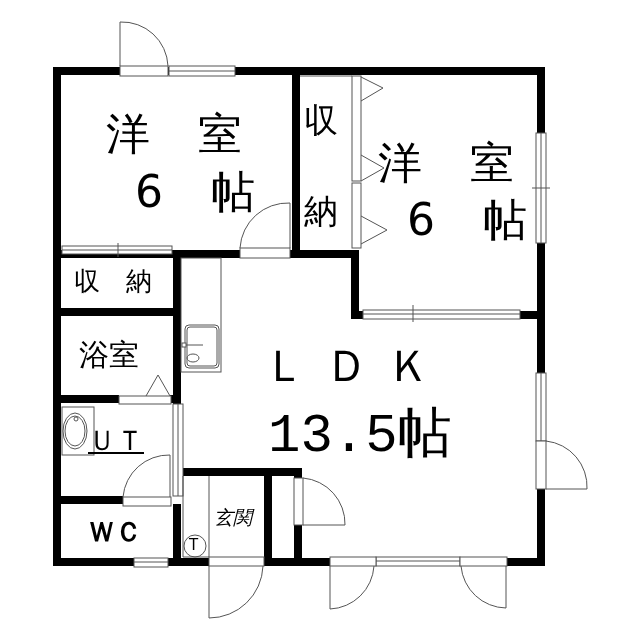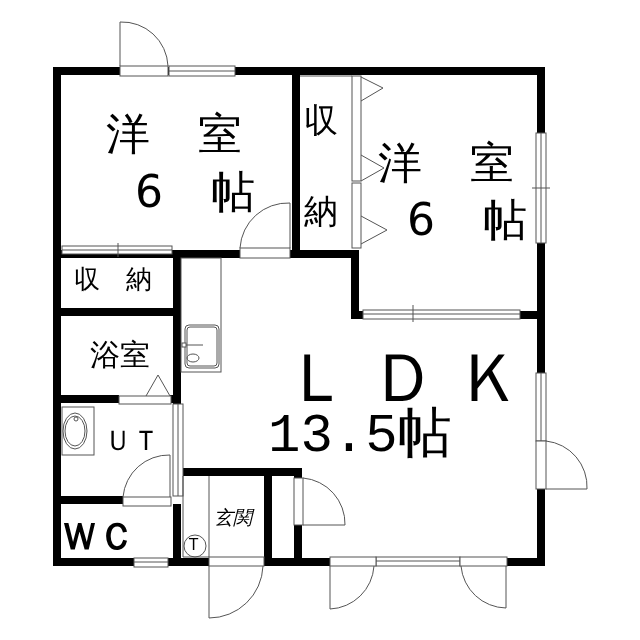--- a/index.html
+++ b/index.html
@@ -185,26 +185,26 @@
 
 <div class="label room-lg" style="left:106px; top:112px; letter-spacing:2px;">洋　室</div>
 <div class="label room-lg" style="left:135px; top:170px; letter-spacing:2px;">6　帖</div>
 
 <div class="label room-lg" style="left:378px; top:141px; letter-spacing:2px;">洋　室</div>
 <div class="label room-lg" style="left:407px; top:198px; letter-spacing:2px;">6　帖</div>
 
 <div class="label room-md" style="left:304px; top:103px; font-size:34px;">収</div>
 <div class="label room-md" style="left:304px; top:194px; font-size:34px;">納</div>
 
-<div class="label room-md" style="left:74px; top:268px; font-size:26px;font-family:Liberation Mono, monospace;">収　納</div>
-
-<div class="label room-md" style="left:79px; top:340px; font-size:30px;margin-left:11px;">浴室</div>
-
-<div class="label room-md" style="left:104px; top:427px; font-size:28px;">ＵＴ</div>
-
-<div class="label room-md" style="left:61px; top:518px; font-size:37px; font-weight:bold;">ＷＣ</div>
+<div class="label room-md" style="left:74px; top:268px; font-size:26px;">収　納</div>
+
+<div class="label room-md" style="left:79px; top:340px; font-size:30px;">浴室</div>
+
+<div class="label room-md" style="left:88px; top:427px; font-size:28px;text-decoration:underline;">ＵＴ</div>
+
+<div class="label room-md" style="left:88px; top:518px; font-size:27px; font-weight:bold;">ＷＣ</div>
 
 <div class="label room-sm" style="left:214px; top:508px; font-size:19px;">玄関</div>
 
 <div class="label" style="left:189px; top:538px; font-size:15px;">T</div>
 
-<div class="label ldk" style="left:284px; top:344px; font-size:68px;">ＬＤＫ</div>
+<div class="label ldk" style="left:263px; top:344px; font-size:44px;">ＬＤＫ</div>
 <div class="label ldk2" style="left:268px; top:410px; font-size:54px;">13.5帖</div>
 
 </body></html>

